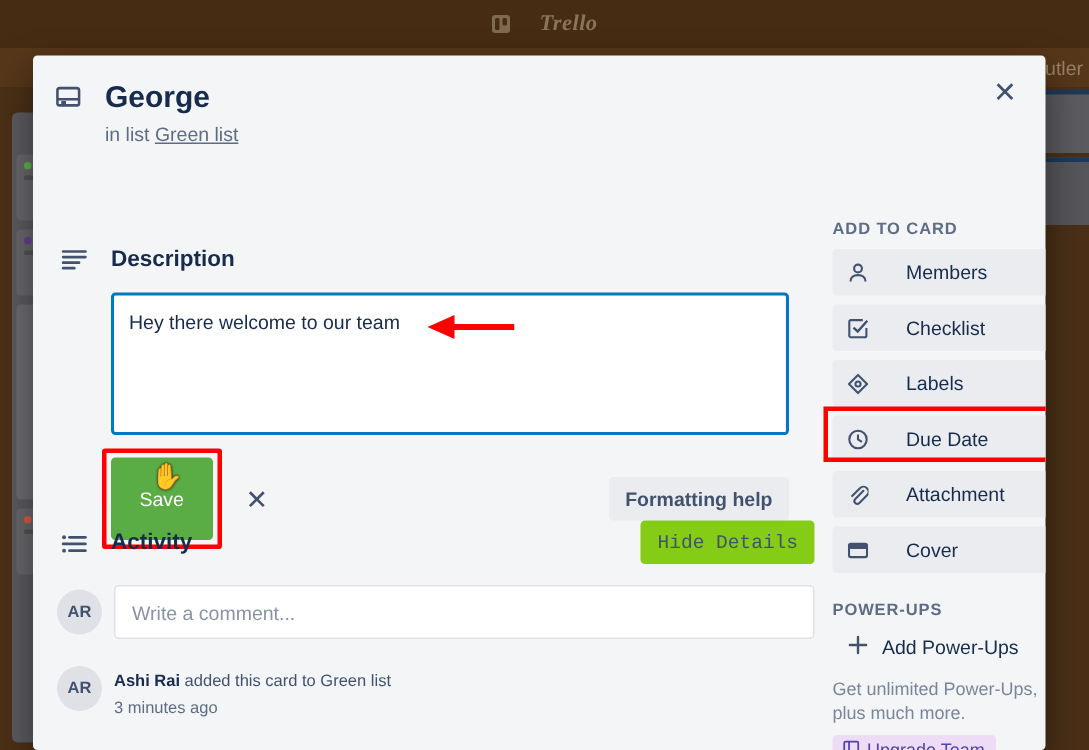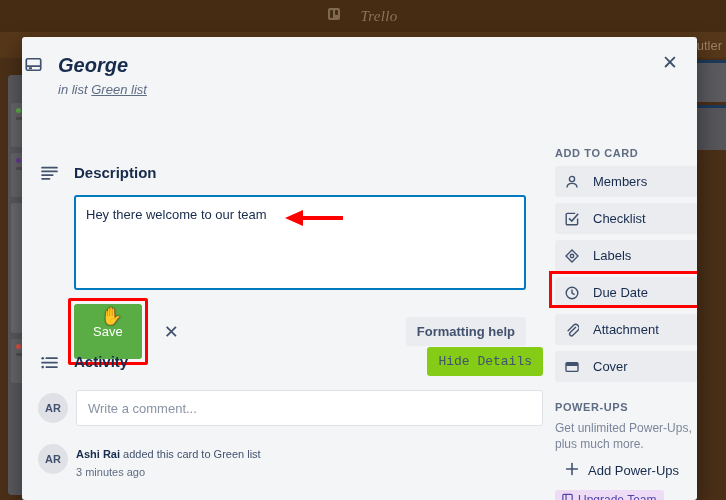--- a/index.html
+++ b/index.html
@@ -11,23 +11,23 @@
   }
 
   
   #board-bg { position: absolute; inset: 0; background: #4b3017; }
   #top-bar {
     position: absolute; top: 0; left: 0; width: 726px; height: 32px;
     background: #462c13;
     display: flex; align-items: center; justify-content: center;
   }
   #trello-logo {
-    display: flex; gap: 20px;
+    display: flex; align-items: center; gap: 20px;
     color: #8a745c; font-size: 15px;
-    font-family: "Liberation Serif", serif; font-style: italic; font-weight: normal;
+    font-family: "Liberation Serif", serif; font-style: italic; font-weight: bold;
     letter-spacing: .3px;
   }
   .logo-mark {
     width: 12px; height: 12px; border-radius: 2px;
     background: #8a745c; position: relative; opacity: .85;
   }
   .logo-mark::before {
     content:""; position:absolute; left:2px; top:2px; width:3px; height:8px;
     background:#462c13; border-radius:1px;
   }
@@ -73,21 +73,21 @@
   }
   #close-btn {
     position: absolute; right: 14px; top: 12px;
     width: 26px; height: 26px; cursor: pointer;
     display: flex; align-items: center; justify-content: center;
     color: #42526e; font-size: 19px; line-height: 1;
     border-radius: 3px;
   }
 
   
-  #card-header { position: absolute; left: 0; top: 16px; right: 50px; font-style: italic; }
+  #card-header { position: absolute; left: 12px; top: 16px; right: 50px; }
   .hdr-row { display: flex; gap: 14px; }
   .sec-icon { flex: 0 0 22px; color: #42526e; display:flex; justify-content:center; padding-top:3px; }
   #card-title {
     font-size: 20px; font-weight: bold; color: #172b4d; line-height: 24px;
   }
   #card-subtitle {
     font-size: 13px; color: #5e6c84; margin-top: 5px; line-height: 16px;
   }
   #list-link { color: #5e6c84; text-decoration: underline; cursor: pointer; }
 
@@ -165,21 +165,21 @@
   #entry-author { font-weight: bold; color: #172b4d; }
   #entry-time { font-size: 11px; color: #5e6c84; margin-top: 3px; }
 
   
   #sidebar { position: absolute; left: 533px; top: 110px; width: 158px; }
   .side-heading {
     font-size: 11px; font-weight: bold; color: #5e6c84;
     letter-spacing: .6px; margin-bottom: 7px;
   }
   .side-btn {
-    display: flex; align-items: center; gap: 14px;
+    display: flex; align-items: center; gap: 25px;
     background: #eaecf0; border-radius: 3px;
     height: 31px; padding: 0 10px; margin-bottom: 6px;
     font-size: 13px; color: #172b4d; cursor: pointer;
   }
   .side-btn .s-ic { color: #42526e; display:flex; align-items:center; }
   #due-date-wrap { position: relative; }
   #due-date-highlight {
     position: absolute; left: -6px; top: -6px; right: -6px; bottom: 0px;
     border: 3px solid #ff0000; pointer-events: none;
   }
@@ -376,31 +376,31 @@
         <svg width="14" height="14" viewBox="0 0 14 14" fill="none" stroke="#42526e" stroke-width="1.4">
           <rect x="1" y="2.6" width="12" height="8.8" rx="1.2"></rect>
           <rect x="1" y="2.6" width="12" height="3.4" rx="1.2" fill="#42526e" stroke="none"></rect>
         </svg>
       </span>
       <span>Cover</span>
     </div>
 
     <div class="side-heading" id="powerups-heading">POWER-UPS</div>
 
-    <div id="powerups-note">Get unlimited Power-Ups, plus much more.</div>
-
     <div id="add-powerups">
       <span class="s-ic">
         <svg width="14" height="14" viewBox="0 0 14 14" stroke="#42526e" stroke-width="1.6" stroke-linecap="round">
           <line x1="7" y1="1.6" x2="7" y2="12.4"></line>
             <line x1="1.6" y1="7" x2="12.4" y2="7"></line>
         </svg>
       </span>
       <span>Add Power-Ups</span>
     </div>
+
+    <div id="powerups-note">Get unlimited Power-Ups, plus much more.</div>
 
     <div id="upgrade-badge">
       <span>
         <svg width="11" height="11" viewBox="0 0 12 12" fill="none" stroke="#5243aa" stroke-width="1.3">
           <rect x="0.9" y="1.6" width="10.2" height="8.8" rx="1"></rect>
           <line x1="4.4" y1="1.6" x2="4.4" y2="10.4"></line>
         </svg>
       </span>
       <span>Upgrade Team</span>
     </div>

